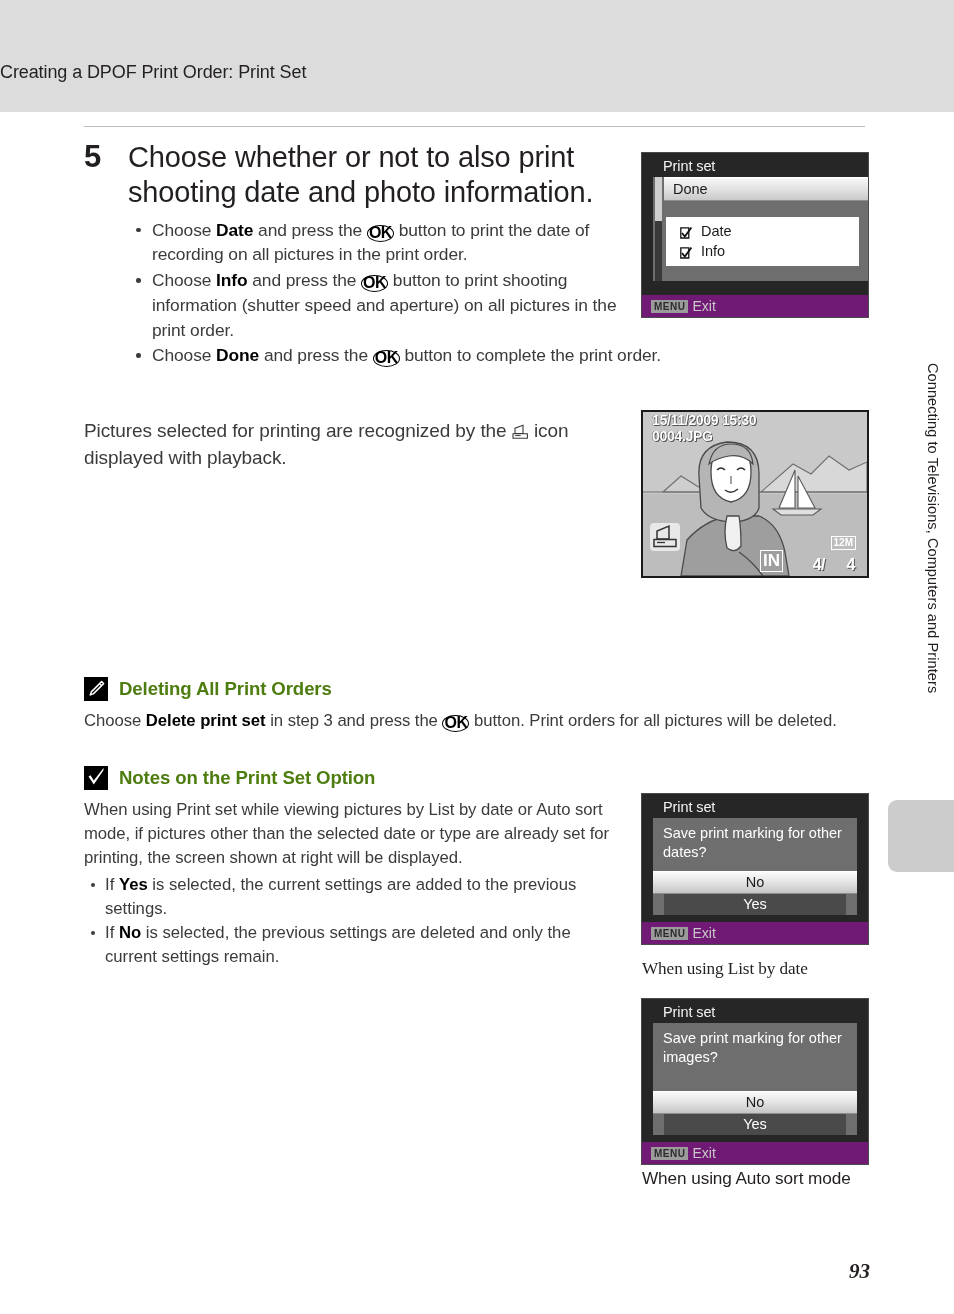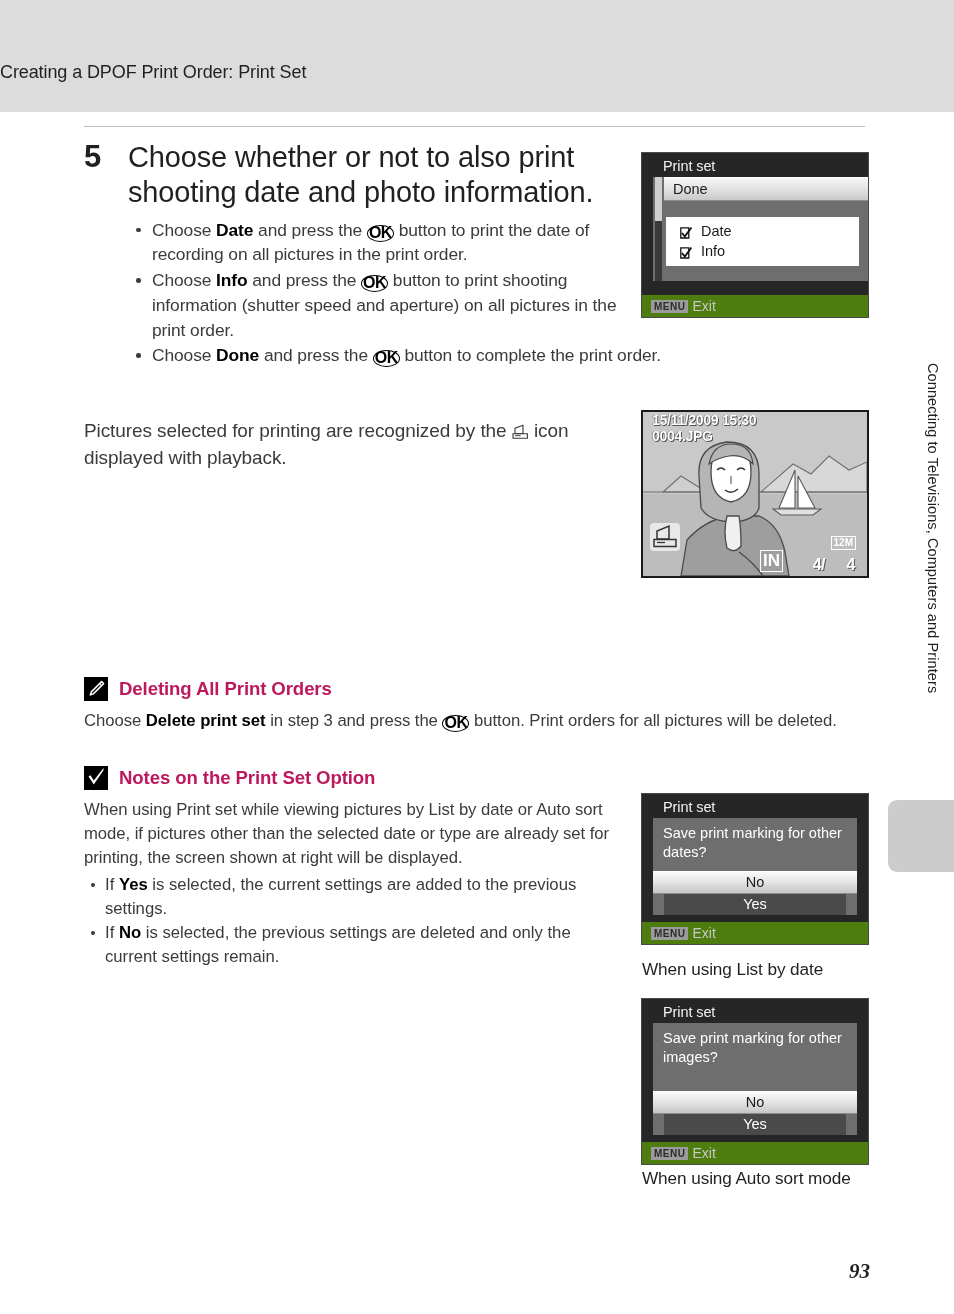--- a/index.html
+++ b/index.html
@@ -163,21 +163,21 @@
   }
   .note-icon {
     width: 24px; height: 24px;
     background: #000;
     flex: 0 0 24px;
     position: relative;
   }
   .note-title {
     font-size: 18.6px;
     font-weight: bold;
-    color: #be185d;
+    color: #4d7c0f;
     letter-spacing: -0.1px;
   }
   .note-body {
     font-size: 16.7px;
     line-height: 1.45;
     color: #3b3b3b;
     letter-spacing: -0.05px;
   }
   .note-body.wide { width: 760px; }
   .note-body.narrow { width: 528px; }
@@ -260,21 +260,21 @@
   }
   .check-box {
     width: 12px; height: 12px;
     position: relative;
     flex: 0 0 12px;
   }
   .cam-footer {
     position: absolute;
     left: 0; bottom: 0;
     width: 100%;
-    background: #4d7c0f;
+    background: #701a75;
     display: flex;
     align-items: center;
     gap: 4px;
     padding: 3px 0 3px 9px;
     box-sizing: border-box;
   }
   .menu-badge {
     background: #9b9b9b;
     color: #2b2b2b;
     font-size: 10px;
@@ -564,21 +564,21 @@
   <div class="dlg-body" style="height:74px;">Save print marking for other dates?</div>
   <div class="dlg-choices">
     <div class="dlg-no">No</div>
     <div class="dlg-yes">Yes</div>
   </div>
   <div class="cam-footer">
     <span class="menu-badge">MENU</span>
     <span class="exit-label">Exit</span>
   </div>
 </div>
-<div class="cam-caption" style="left:642px; top:958px; width:240px;">When using List by date</div>
+<div class="cam-caption" style="left:642px; top:958px; width:240px;font-family:Liberation Serif, serif;">When using List by date</div>
 
 <div class="cam" style="left:641px; top:998px; width:228px; height:167px;">
   <div class="cam-title">Print set</div>
   <div class="dlg-body" style="height:88px;">Save print marking for other images?</div>
   <div class="dlg-choices">
     <div class="dlg-no">No</div>
     <div class="dlg-yes">Yes</div>
   </div>
   <div class="cam-footer">
     <span class="menu-badge">MENU</span>

